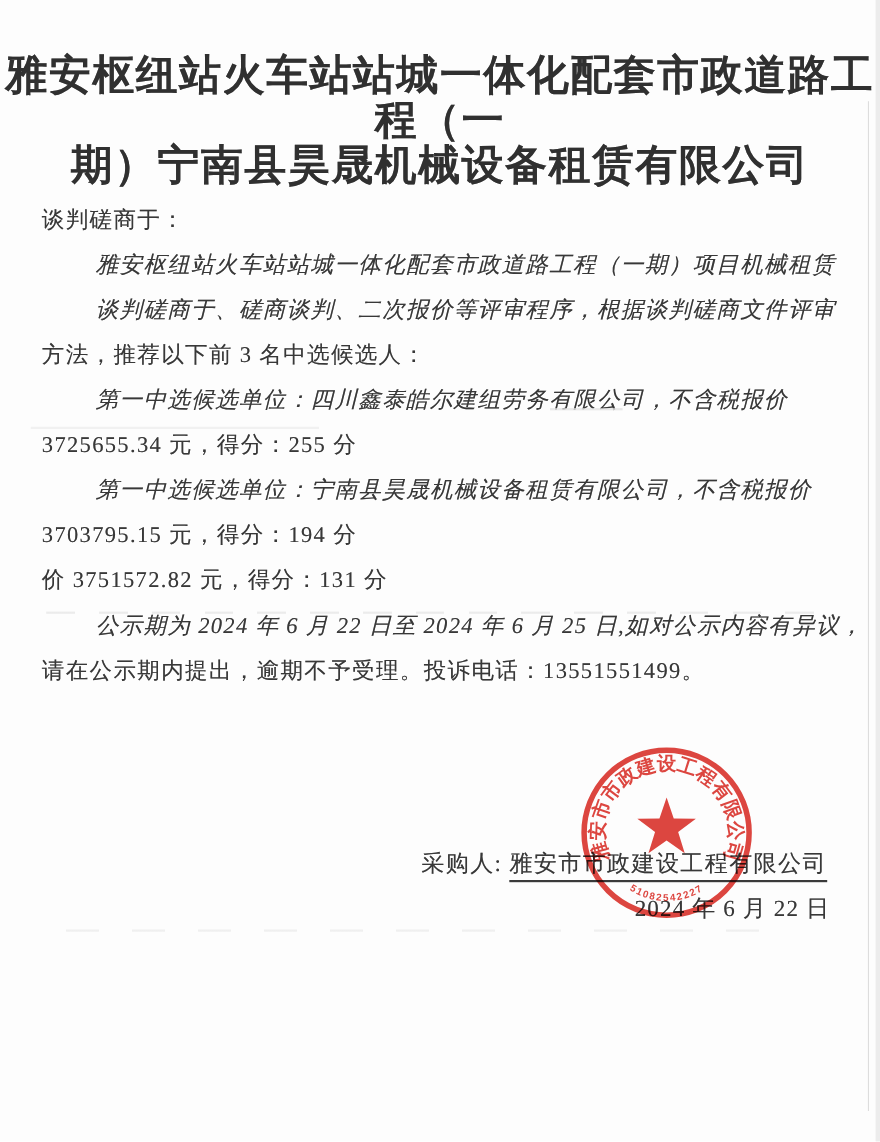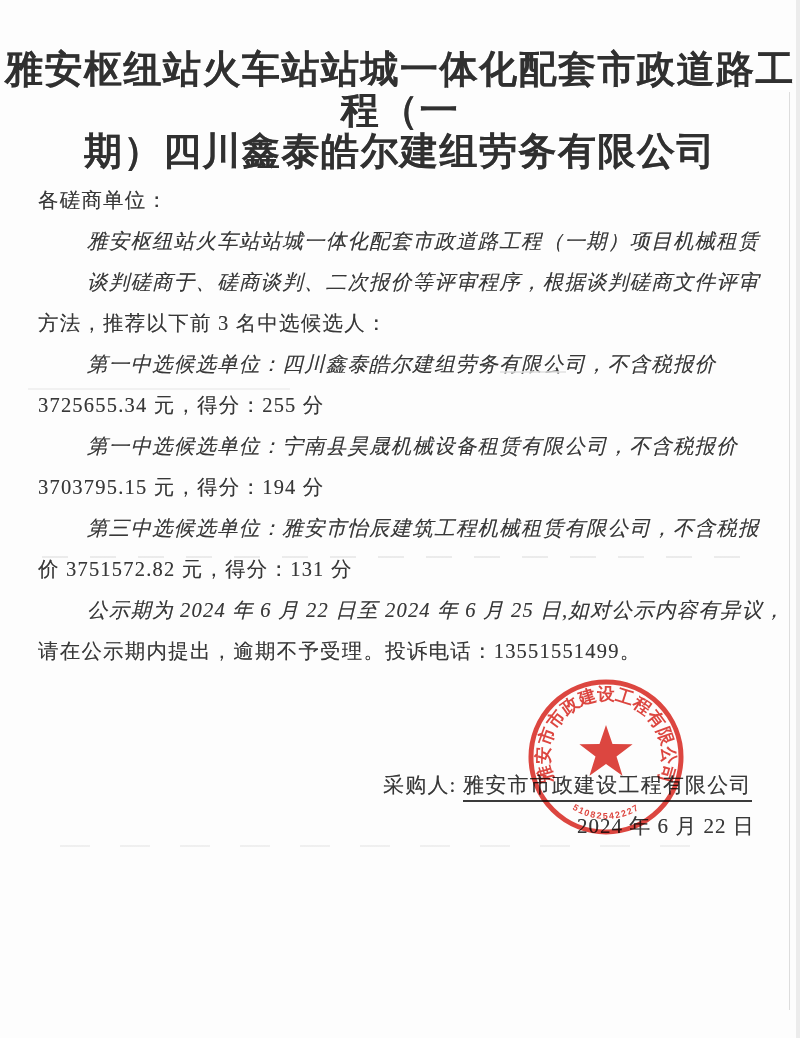--- a/index.html
+++ b/index.html
@@ -58,33 +58,32 @@
   .sm3{top:556px;left:42px;width:700px;background:repeating-linear-gradient(90deg,#e7e7e7 0 26px,transparent 26px 48px);}
   .sm4{top:845px;left:60px;width:640px;background:repeating-linear-gradient(90deg,#ececec 0 30px,transparent 30px 60px);}
 </style>
 </head>
 <body>
 
 <div class="page">
 
   <div class="title">
     <div>雅安枢纽站火车站站城一体化配套市政道路工程（一</div>
-    <div>期）四川鑫泰皓尔建组劳务有限公司</div>
+    <div>期）宁南县昊晟机械设备租赁有限公司</div>
   </div>
 
   <div class="body-text">
-    <div class="line">各磋商单位：</div>
+    <div class="line">谈判磋商于：</div>
     <div class="line indent">雅安枢纽站火车站站城一体化配套市政道路工程（一期）项目机械租赁</div>
     <div class="line indent">谈判磋商于、磋商谈判、二次报价等评审程序，根据谈判磋商文件评审</div>
     <div class="line">方法，推荐以下前 3 名中选候选人：</div>
     <div class="line indent">第一中选候选单位：四川鑫泰皓尔建组劳务有限公司，不含税报价</div>
     <div class="line">3725655.34 元，得分：255 分</div>
     <div class="line indent">第一中选候选单位：宁南县昊晟机械设备租赁有限公司，不含税报价</div>
     <div class="line">3703795.15 元，得分：194 分</div>
-    <div class="line indent">第三中选候选单位：雅安市怡辰建筑工程机械租赁有限公司，不含税报</div>
     <div class="line">价 3751572.82 元，得分：131 分</div>
     <div class="line indent">公示期为 2024 年 6 月 22 日至 2024 年 6 月 25 日,如对公示内容有异议，</div>
     <div class="line">请在公示期内提出，逾期不予受理。投诉电话：13551551499。</div>
   </div>
 
   <div class="signature">
     <span>采购人: </span><span class="company">雅安市市政建设工程有限公司</span>
   </div>
 
   <div class="sig-date">2024 年 6 月 22 日</div>

